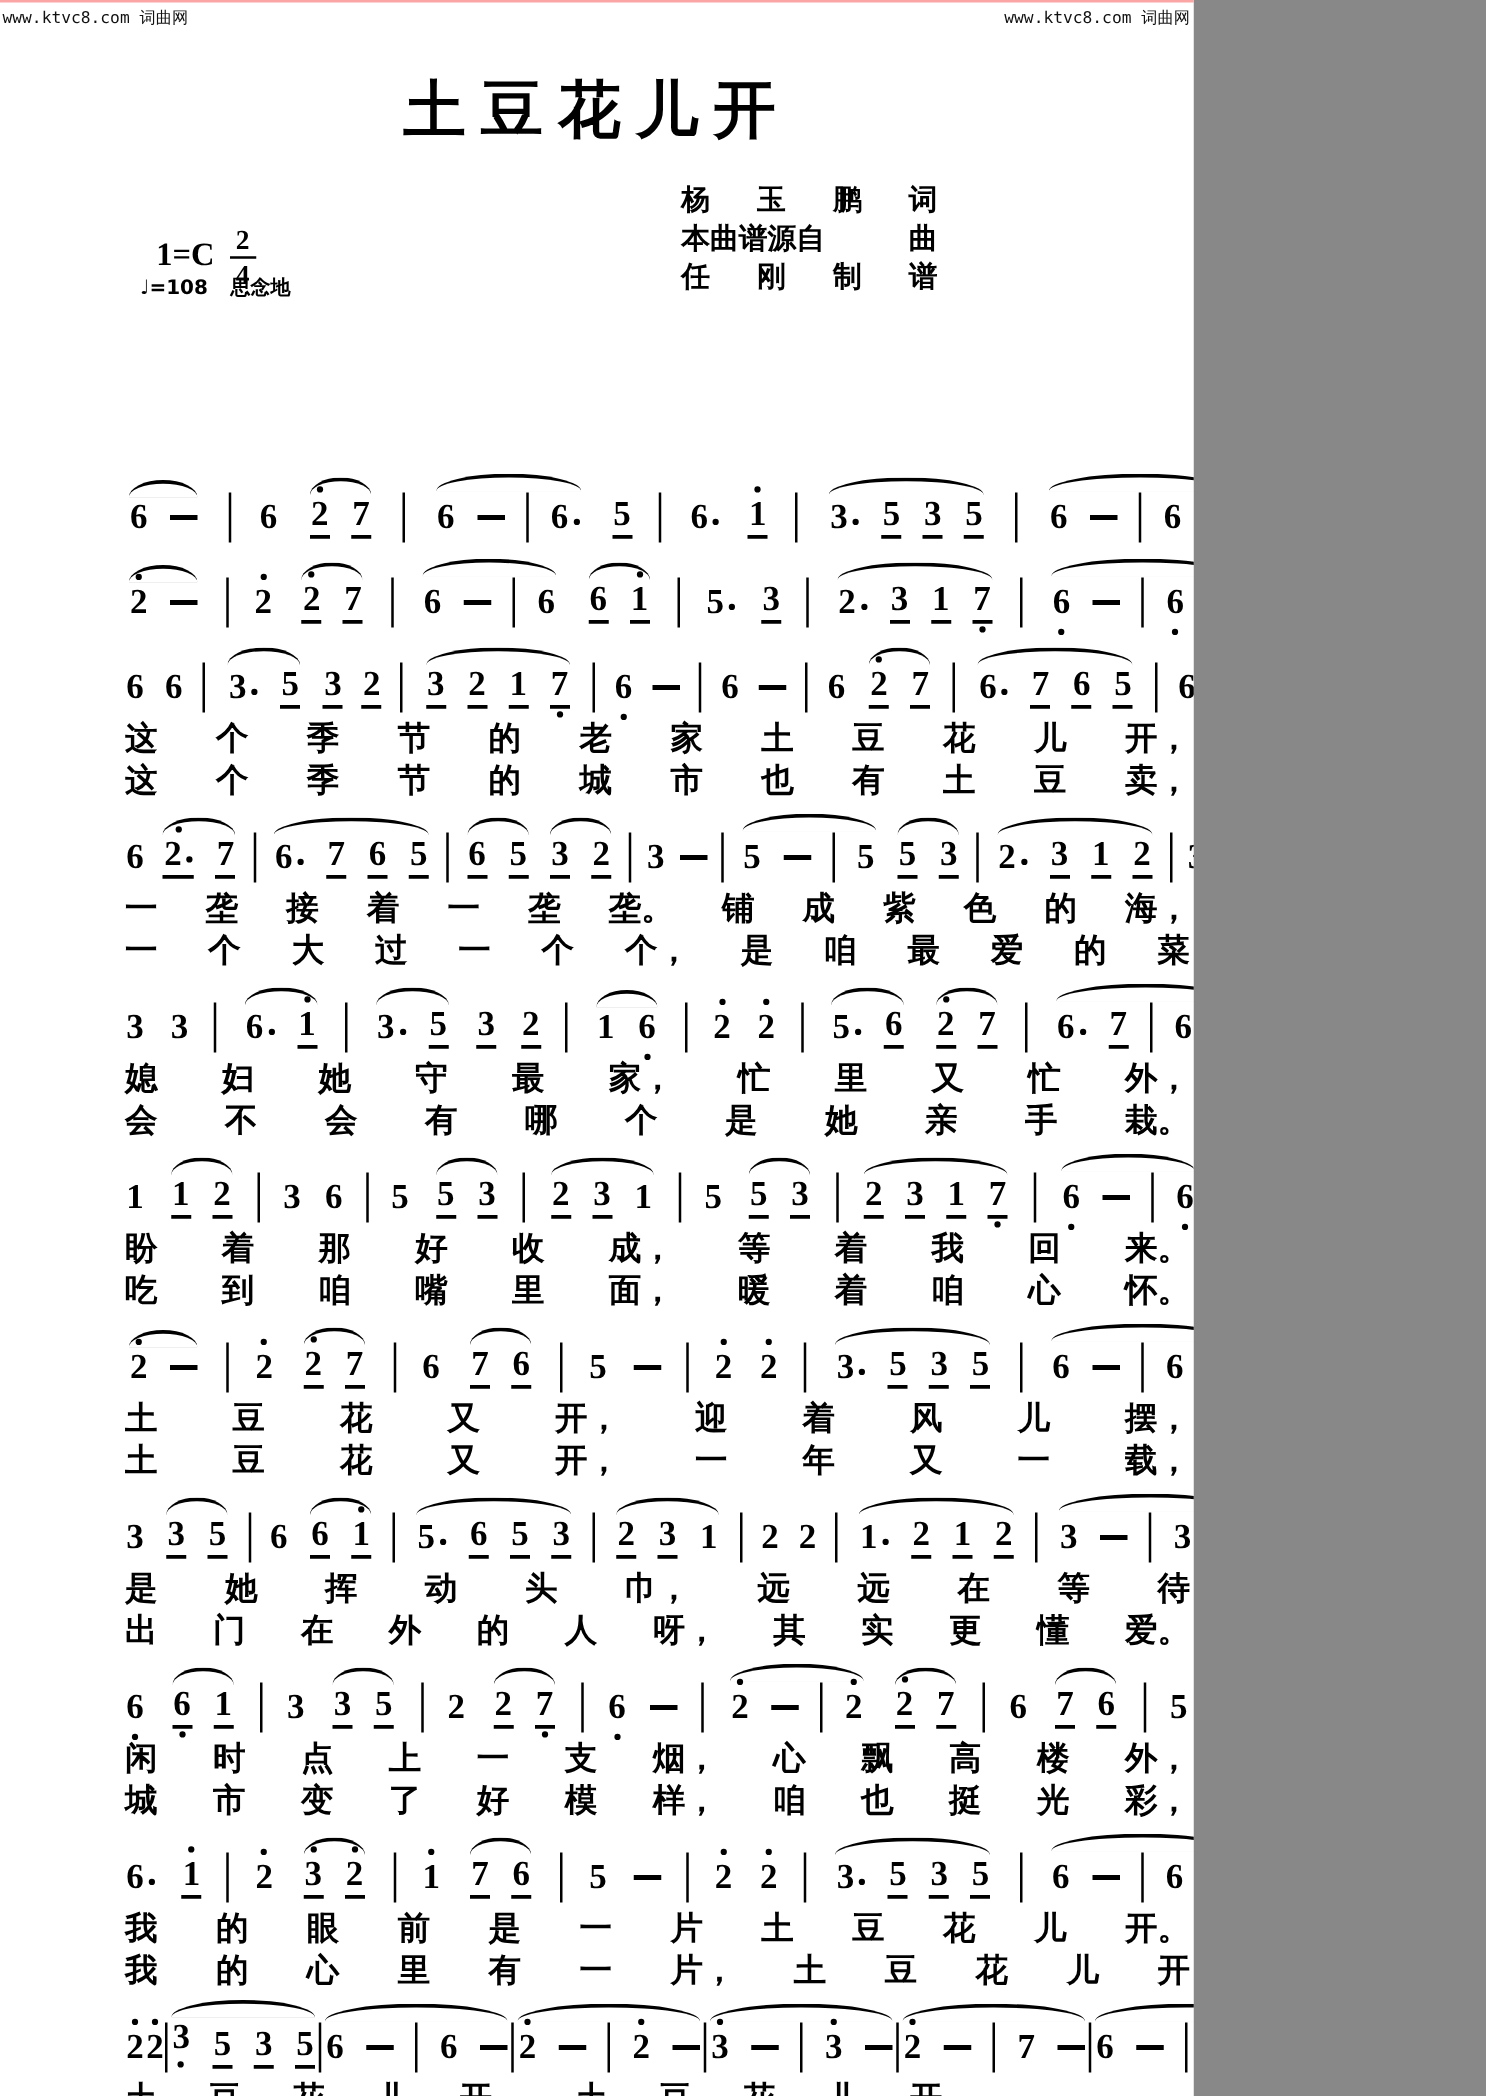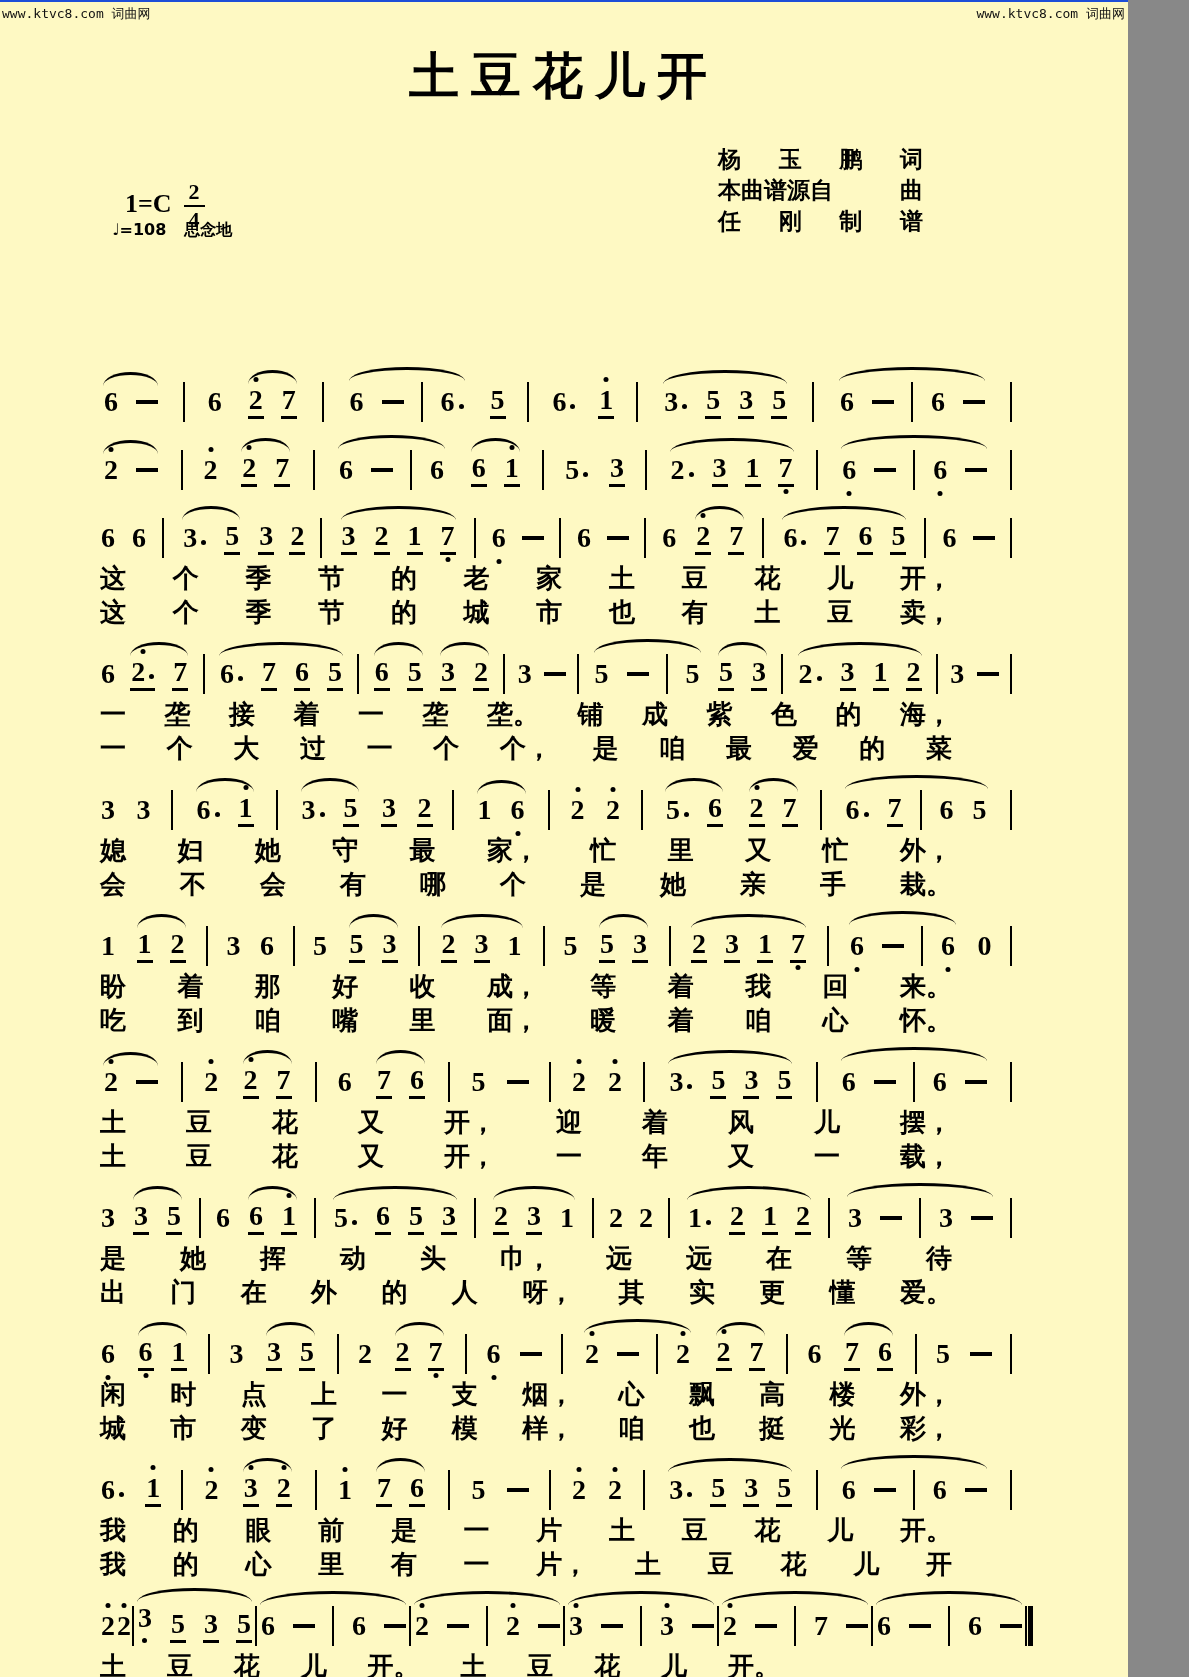--- a/index.html
+++ b/index.html
@@ -1,21 +1,21 @@
 <!DOCTYPE html>
 <html><head>
 <meta charset="utf-8">
 <style>
   html,body{margin:0;padding:0;background:#888;}
-  .page{width:1128px;height:1677px;background:#fef9c3;position:relative;overflow:hidden;
-        font-family:"Liberation Serif",serif;color:#000;border-top:2px solid #1d4ed8;box-sizing:border-box;}
+  .page{width:955px;height:1677px;background:#ffffff;position:relative;overflow:hidden;
+        font-family:"Liberation Serif",serif;color:#000;border-top:2px solid #fca5a5;box-sizing:border-box;}
   .watermark{position:absolute;top:3px;font-family:"DejaVu Sans Mono",monospace;font-size:13px;color:#111;}
   .wm-left{left:2px;}
   .wm-right{right:3px;}
-  .title{text-align:center;margin:0;padding-top:41px;font-size:50px;font-weight:900;letter-spacing:12px;
+  .title{text-align:center;margin:0;padding-top:53px;font-size:50px;font-weight:900;letter-spacing:12px;
          font-family:"Liberation Serif",serif;}
   .credits{position:absolute;top:142px;right:205px;width:205px;}
   .credit-line{display:flex;justify-content:space-between;font-size:23px;font-weight:600;line-height:31px;
                font-family:"Liberation Sans",sans-serif;}
   .keysig{position:absolute;left:125px;top:179px;font-size:26px;font-weight:bold;}
   .meter{display:inline-block;vertical-align:middle;margin-left:12px;font-size:22px;line-height:1;text-align:center;}
   .meter b{display:block;border-bottom:2px solid #000;padding:0 5px 2px;}
   .meter i{display:block;font-style:normal;padding-top:2px;}
   .tempo{position:absolute;left:112px;top:218px;font-size:16px;font-weight:600;
          font-family:"DejaVu Sans",sans-serif;}

